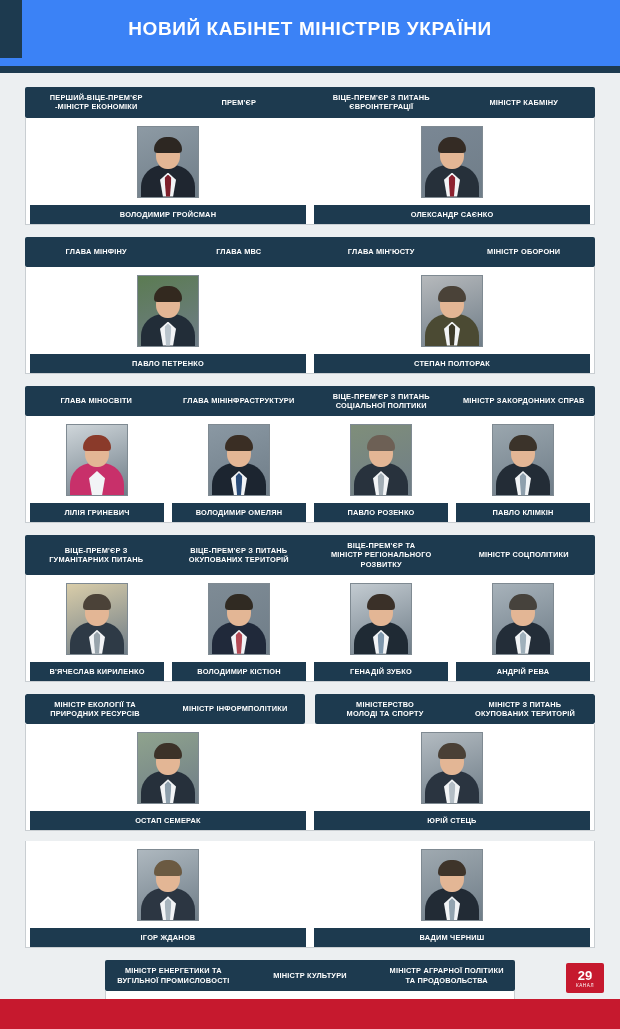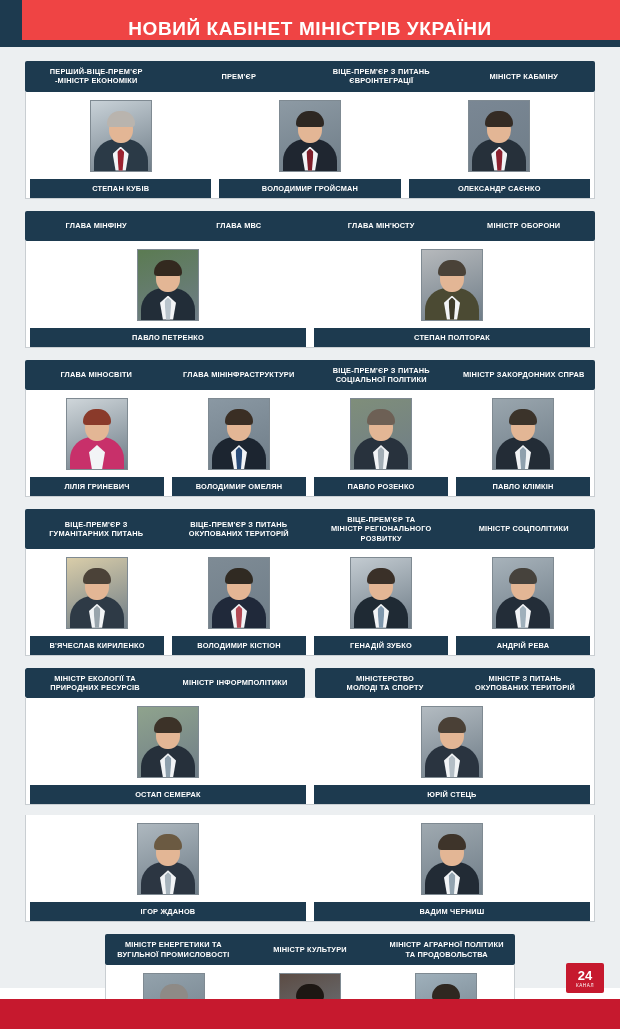--- a/index.html
+++ b/index.html
@@ -14,22 +14,22 @@
   }
   .page {
     width: 620px;
     height: 1029px;
     position: relative;
     background: #ffffff;
   }
 
   
   .header {
-    height: 40px;
-    background: #ef4444;
+    height: 66px;
+    background: #3b82f6;
     position: relative;
   }
   .header-bar-left {
     position: absolute;
     left: 0; top: 0;
     width: 22px; height: 58px;
     background: #1d3a4f;
   }
   .header-title {
     position: absolute;
@@ -243,31 +243,20 @@
           <div class="label-cell">
             <div><span>ВІЦЕ-ПРЕМ'ЄР З ПИТАНЬ</span><br><span>ЄВРОІНТЕГРАЦІЇ</span></div>
           </div>
           <div class="label-cell">
             <div><span>МІНІСТР КАБМІНУ</span></div>
           </div>
         </div>
         <div class="photos-strip">
           <div class="photo-cell">
             <div class="portrait">
-              <div class="bg" style="background: linear-gradient(160deg, rgb(201, 210, 216) 0%, rgb(111, 125, 136) 100%);"></div>
-              <div class="body" style="background: rgb(43, 58, 71);"></div>
-              <div class="shirt"></div>
-              <div class="tie" style="background: rgb(155, 34, 48);"></div>
-              <div class="head"></div>
-              <div class="hair" style="background: rgb(185, 180, 174);"></div>
-            </div>
-            <div class="name-plate">СТЕПАН КУБІВ</div>
-          </div>
-          <div class="photo-cell">
-            <div class="portrait">
               <div class="bg" style="background: linear-gradient(160deg, rgb(141, 154, 164) 0%, rgb(111, 125, 136) 100%);"></div>
               <div class="body" style="background: rgb(31, 38, 48);"></div>
               <div class="shirt"></div>
               <div class="tie" style="background: rgb(126, 31, 43);"></div>
               <div class="head"></div>
               <div class="hair" style="background: rgb(45, 39, 34);"></div>
             </div>
             <div class="name-plate">ВОЛОДИМИР ГРОЙСМАН</div>
           </div>
           <div class="photo-cell">
@@ -582,18 +571,18 @@
           <div class="photo-cell">
             <div class="portrait">
               <div class="bg" style="background: linear-gradient(160deg, rgb(126, 142, 154) 0%, rgb(111, 125, 136) 100%);"></div>
             </div>
           </div>
         </div>
       </div>
     </div>
 
   <div class="logo">
-    <div class="num">24</div>
+    <div class="num">29</div>
     <div class="word">КАНАЛ</div>
   </div>
 
   <div class="footer"></div>
 </div>
 
 </body></html>

